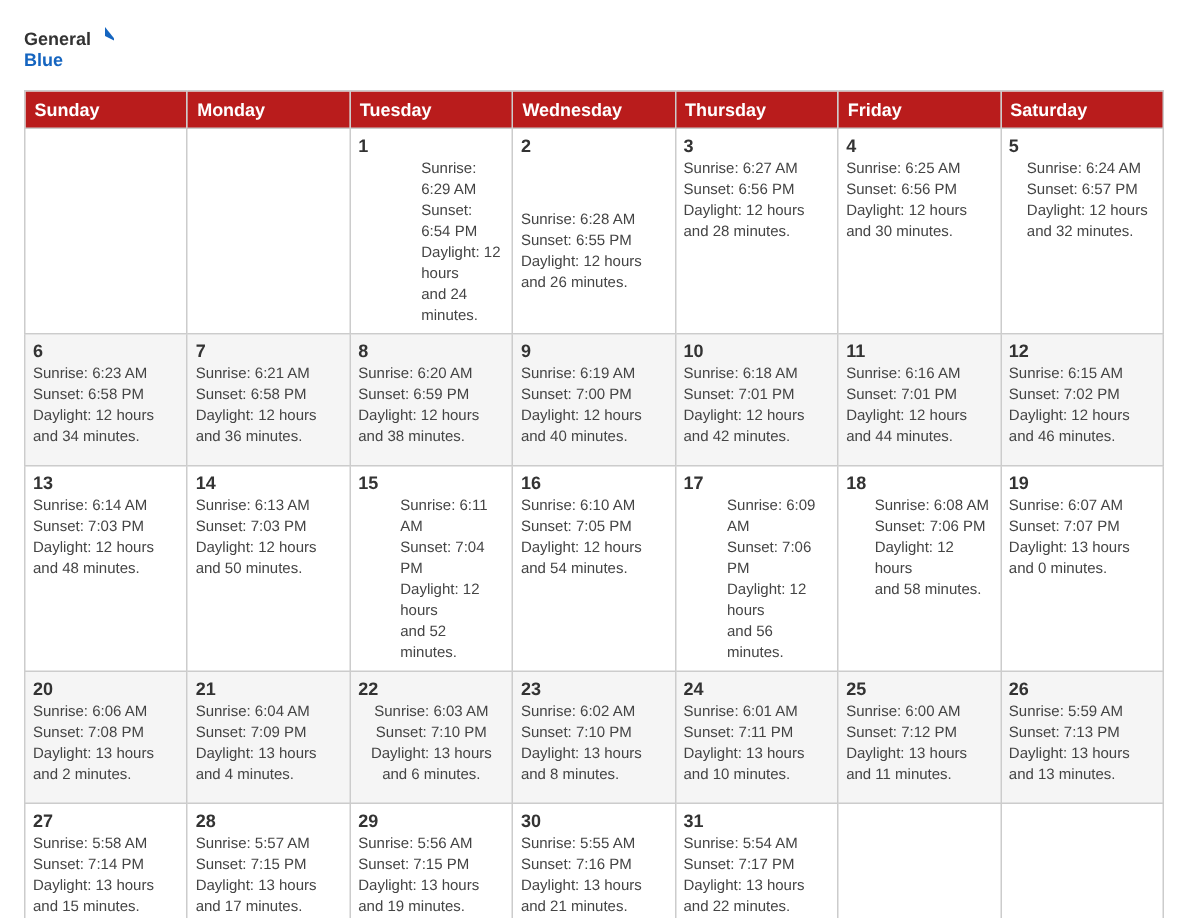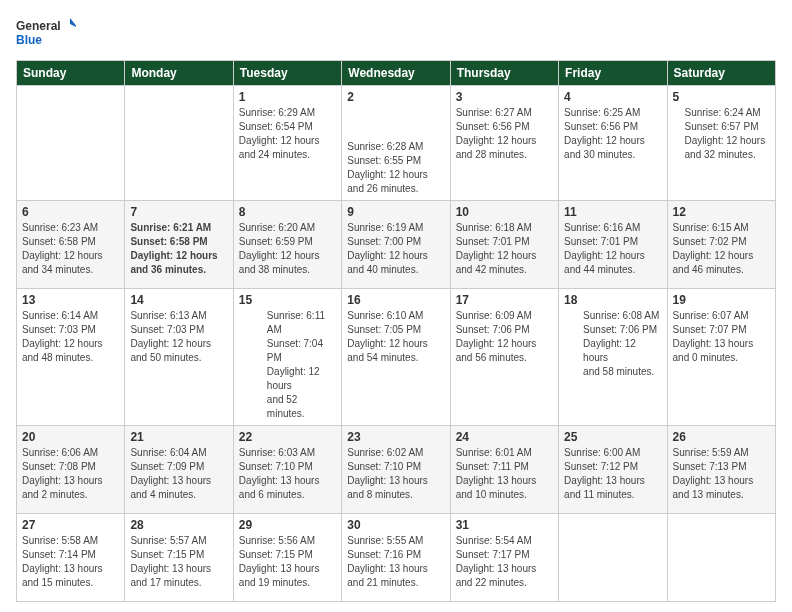--- a/index.html
+++ b/index.html
@@ -32,21 +32,21 @@
     .location-title {
       font-size: 14px;
       color: #555;
     }
     .calendar {
       width: 100%;
       border-collapse: collapse;
       font-size: 10.5px;
     }
     .calendar th {
-      background-color: #14532d;
+      background-color: #b91c1c;
       color: white;
       text-align: left;
       padding: 5px 6px;
       font-size: 12px;
       font-weight: bold;
       border: 1px solid #ccc;
     }
     .calendar td {
       border: 1px solid #ccc;
       vertical-align: top;
@@ -103,21 +103,21 @@
         <th>Friday</th>
         <th>Saturday</th>
       </tr>
   </thead>
   <tbody id="calendar-body">
   <tr>
         <td class="empty-cell"></td>
         <td class="empty-cell"></td>
         <td>
           <span class="day-number">1</span>
-          <div class="day-info" style="white-space: pre-line;">Sunrise: 6:29 AM
+          <div class="day-info" style="white-space: pre-line; margin-left: 42px;">Sunrise: 6:29 AM
 Sunset: 6:54 PM
 Daylight: 12 hours
 and 24 minutes.</div>
         </td>
         <td>
           <span class="day-number">2</span>
           <div class="day-info" style="white-space: pre-line; margin-top: 36px;">Sunrise: 6:28 AM
 Sunset: 6:55 PM
 Daylight: 12 hours
 and 26 minutes.</div>
@@ -147,21 +147,21 @@
       <tr>
         <td>
           <span class="day-number">6</span>
           <div class="day-info" style="white-space: pre-line;">Sunrise: 6:23 AM
 Sunset: 6:58 PM
 Daylight: 12 hours
 and 34 minutes.</div>
         </td>
         <td>
           <span class="day-number">7</span>
-          <div class="day-info" style="white-space: pre-line; font-weight: bold;">Sunrise: 6:21 AM
+          <div class="day-info" style="white-space: pre-line;">Sunrise: 6:21 AM
 Sunset: 6:58 PM
 Daylight: 12 hours
 and 36 minutes.</div>
         </td>
         <td>
           <span class="day-number">8</span>
           <div class="day-info" style="white-space: pre-line;">Sunrise: 6:20 AM
 Sunset: 6:59 PM
 Daylight: 12 hours
 and 38 minutes.</div>
@@ -219,21 +219,21 @@
         </td>
         <td>
           <span class="day-number">16</span>
           <div class="day-info" style="white-space: pre-line;">Sunrise: 6:10 AM
 Sunset: 7:05 PM
 Daylight: 12 hours
 and 54 minutes.</div>
         </td>
         <td>
           <span class="day-number">17</span>
-          <div class="day-info" style="white-space: pre-line;">Sunrise: 6:09 AM
+          <div class="day-info" style="white-space: pre-line; margin-left: 29px;">Sunrise: 6:09 AM
 Sunset: 7:06 PM
 Daylight: 12 hours
 and 56 minutes.</div>
         </td>
         <td>
           <span class="day-number">18</span>
           <div class="day-info" style="white-space: pre-line; margin-left: 19px;">Sunrise: 6:08 AM
 Sunset: 7:06 PM
 Daylight: 12 hours
 and 58 minutes.</div>
@@ -256,21 +256,21 @@
         </td>
         <td>
           <span class="day-number">21</span>
           <div class="day-info" style="white-space: pre-line;">Sunrise: 6:04 AM
 Sunset: 7:09 PM
 Daylight: 13 hours
 and 4 minutes.</div>
         </td>
         <td>
           <span class="day-number">22</span>
-          <div class="day-info" style="white-space: pre-line;">Sunrise: 6:03 AM
+          <div class="day-info" style="white-space: pre-line; text-align: center;">Sunrise: 6:03 AM
 Sunset: 7:10 PM
 Daylight: 13 hours
 and 6 minutes.</div>
         </td>
         <td>
           <span class="day-number">23</span>
           <div class="day-info" style="white-space: pre-line;">Sunrise: 6:02 AM
 Sunset: 7:10 PM
 Daylight: 13 hours
 and 8 minutes.</div>

